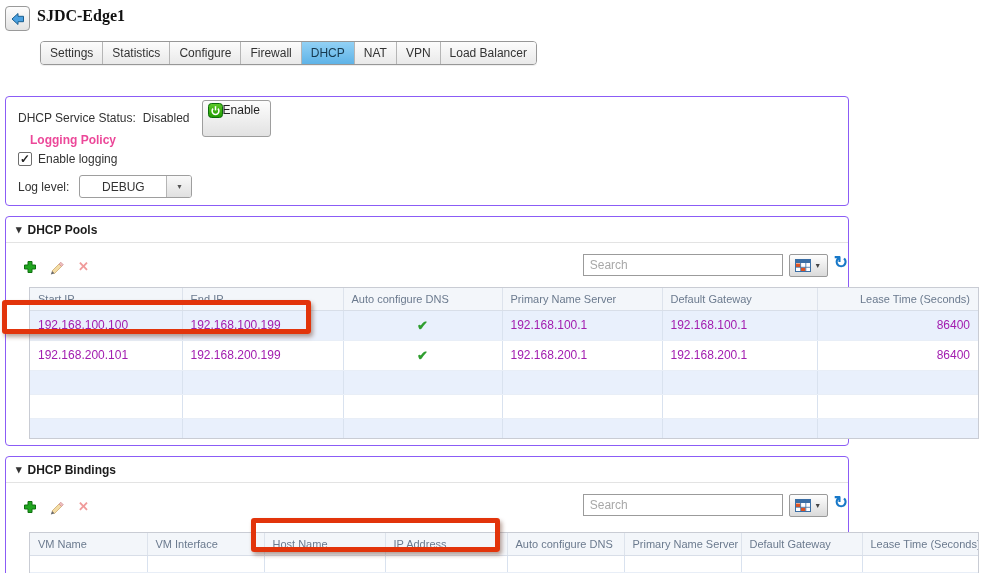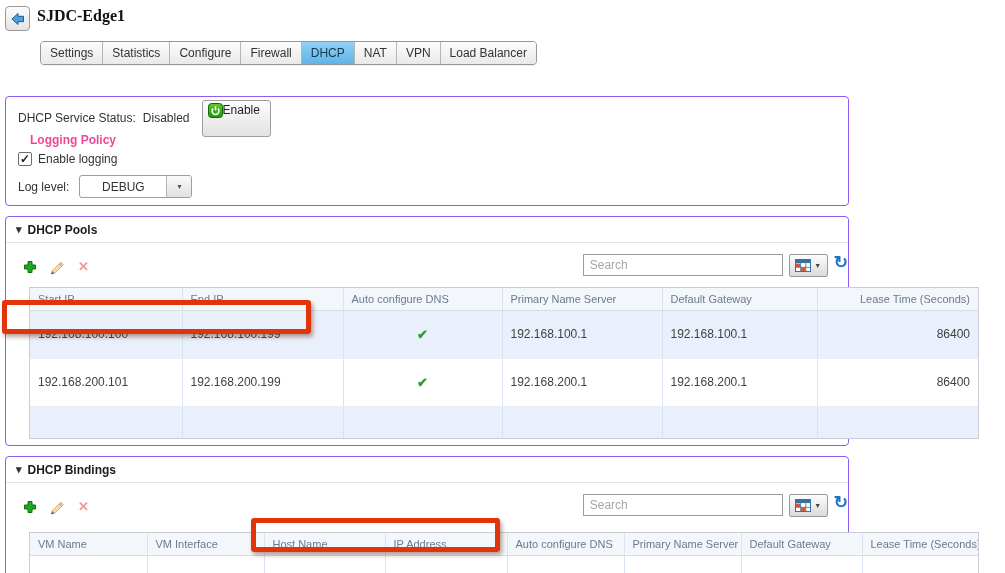--- a/index.html
+++ b/index.html
@@ -98,21 +98,21 @@
   .tbl-wrap { position:absolute; left:23px; width:950px; border:1px solid #c9ccd4; overflow:hidden; background:#fff; }
   #pools-tbl-wrap    { top:70px; height:152px; }
   #bindings-tbl-wrap { top:75px; height:93px; border-bottom:none; }
   table { border-collapse:collapse; table-layout:fixed; width:948px; }
   th {
     height:22px; background:#f3f6fa; color:#6b7a8e; font-weight:normal; font-size:11px;
     text-align:left; padding:0 8px; border-right:1px solid #dde3ec; border-bottom:1px solid #d8dee8;
     white-space:nowrap; overflow:hidden; cursor:pointer;
   }
   td {
-    height:24px; font-size:12px; color:#404040; padding:16px 8px;
+    height:24px; font-size:12px; color:#a21caf; padding:7px 8px;
     border-right:1px solid #d9e2ef; border-bottom:1px solid #e8eef7;
     white-space:nowrap; overflow:hidden;
   }
   th:last-child, td:last-child { border-right:none;text-align:right; }
   tr.alt td { background:#e9f0fc; }
   td.center { text-align:center; }
   tr.short td { height:17px; }
   .check::before { content:"✔"; color:#2f9e2f; font-size:13px; font-weight:bold; }
 
   

